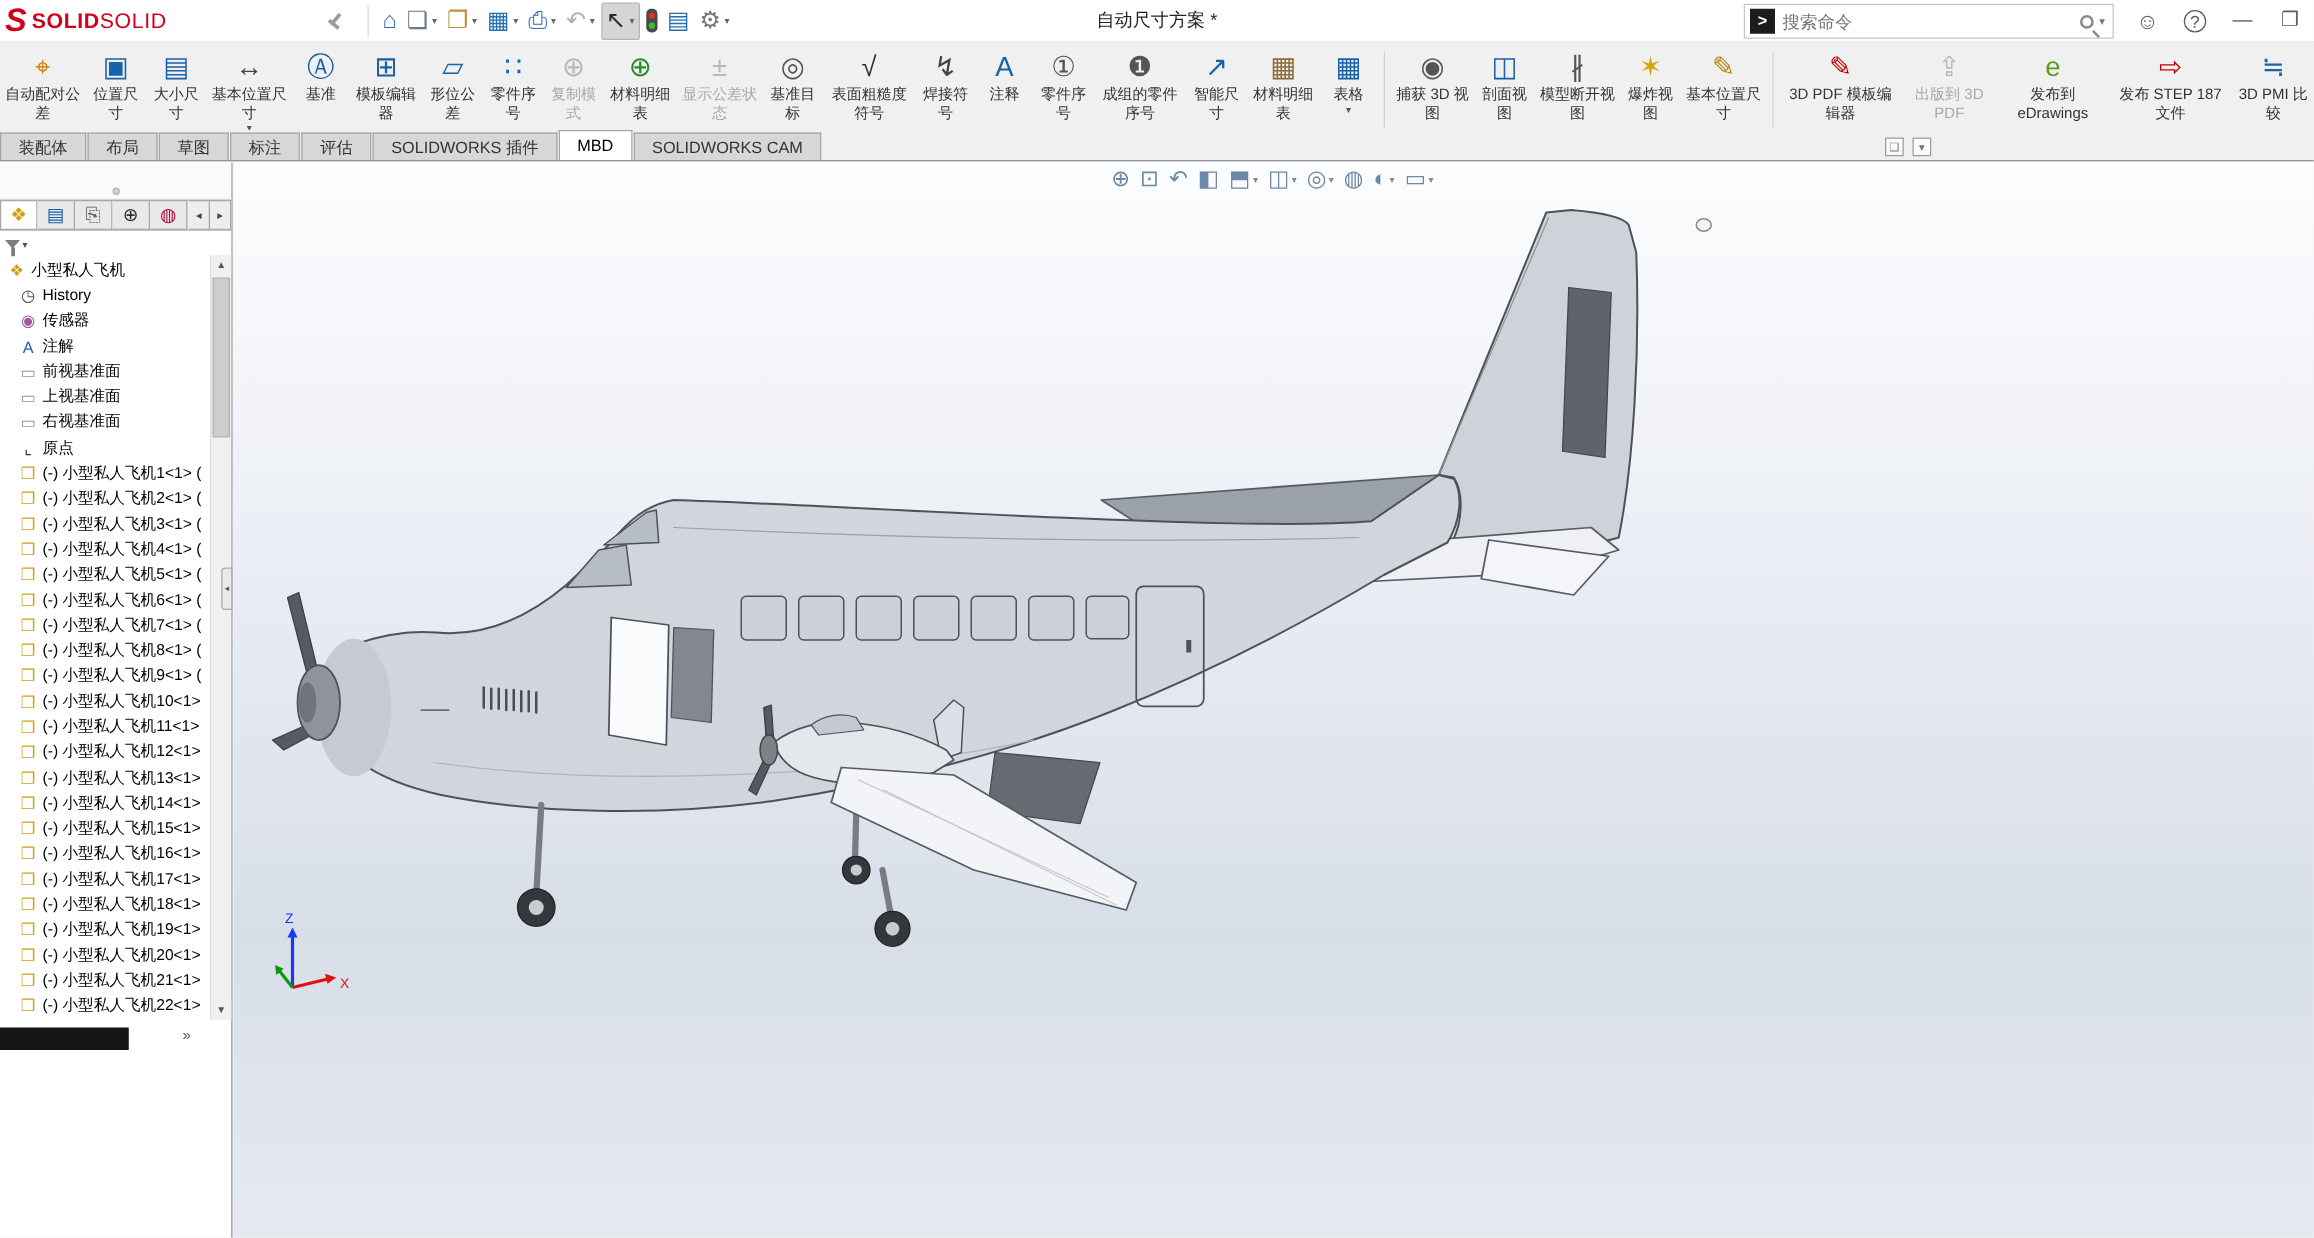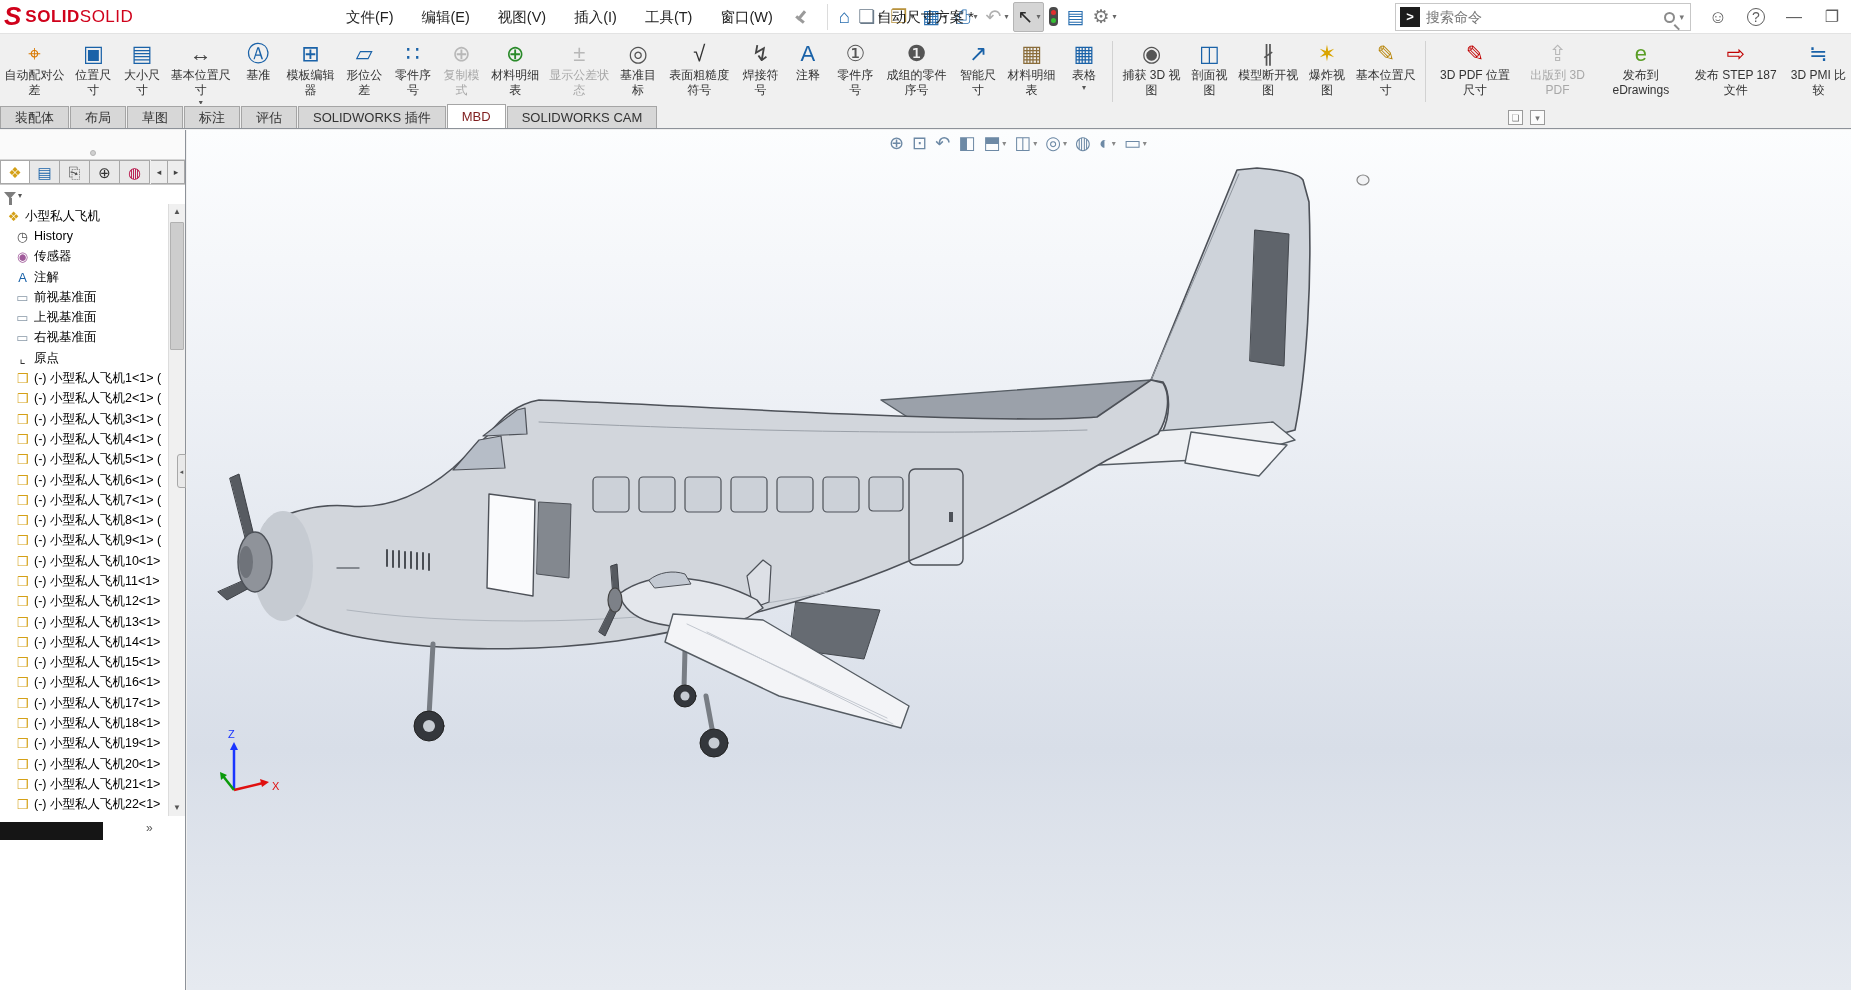--- a/index.html
+++ b/index.html
@@ -60,21 +60,21 @@
   .rbtn.disabled .rglyph { color:#b8b8b8 !important; filter:grayscale(1); }
   .rbtn .rcaret { font-size:8px; color:#555; line-height:8px; margin-top:1px; }
   .rsep { width:1px; align-self:stretch; background:#d2d2d2; margin:2px 5px; }
 
   
   .tabrow { position:absolute; left:0; top:104px; width:1851px; height:25px; background:#f0f0f0;
     border-bottom:1px solid #8d9299; display:flex; align-items:flex-end; }
   .tab { height:22px; line-height:21px; font-size:13px; color:#333; padding:0 14px;
     background:#d7d7d7; border:1px solid #a5a5a5; border-bottom:none; margin-right:1px; cursor:default; }
   .tab:first-child { margin-left:0; }
-  .tab.active { background:#ffffff; color:#7f1d1d; height:24px; line-height:23px; position:relative; z-index:2; }
+  .tab.active { background:#ffffff; color:#000000; height:24px; line-height:23px; position:relative; z-index:2; }
   .tabrow-icons { position:absolute; right:306px; bottom:3px; display:flex; gap:7px; }
   .tri { width:15px; height:15px; border:1px solid #9a9a9a; background:#fbfbfb; color:#777;
     font-size:9px; text-align:center; line-height:14px; }
 
   
   .panel { position:absolute; left:0; top:130px; width:186px; height:860px; background:#ffffff;
     border-right:1px solid #8d9299; }
   .panel-top { height:30px; border-bottom:1px solid #d5d5d5; position:relative; background:#fafafa; }
   .panel-top .dot { position:absolute; left:50%; top:20px; width:6px; height:6px; margin-left:-3px;
     border-radius:50%; background:#d0d0d0; border:1px solid #b5b5b5; }
@@ -119,28 +119,20 @@
   .model-svg { position:absolute; left:0; top:0; }
 </style>
 </head>
 <body>
 
 <div class="titlebar">
   <div class="brand">
     <span class="brand-s">S</span>
     <span class="brand-txt"><b>SOLID</b><span>SOLID</span></span>
   </div>
-  <div class="menus" id="menus">
-      <span class="menu-item">文件(F)</span>
-      <span class="menu-item">编辑(E)</span>
-      <span class="menu-item">视图(V)</span>
-      <span class="menu-item">插入(I)</span>
-      <span class="menu-item">工具(T)</span>
-      <span class="menu-item">窗口(W)</span>
-    </div>
   <span class="pin-icon"></span>
   <span class="qa-sep"></span>
   <div class="qa-bar" id="qa-bar">
       <div class="qa-btn">
         <span class="g" style="color: rgb(42, 111, 176);">⌂</span>
       </div>
       <div class="qa-btn">
         <span class="g" style="color: rgb(107, 123, 138);">❏</span>
         <span class="caret">▾</span>
       </div>
@@ -293,21 +285,21 @@
       <span class="rglyph" style="color: rgb(217, 164, 0);">✶</span>
       <span class="rlabel">爆炸视图</span>
     </div>
     <div class="rbtn">
       <span class="rglyph" style="color: rgb(184, 134, 11);">✎</span>
       <span class="rlabel">基本位置尺寸</span>
     </div>
     <div class="rsep"></div>
     <div class="rbtn wide">
       <span class="rglyph" style="color: rgb(192, 0, 0);">✎</span>
-      <span class="rlabel">3D PDF 位置尺寸</span>
+      <span class="rlabel">3D PDF 模板编辑器</span>
     </div>
     <div class="rbtn disabled wide">
       <span class="rglyph" style="color: rgb(176, 176, 176);">⇪</span>
       <span class="rlabel">出版到 3D PDF</span>
     </div>
     <div class="rbtn wide">
       <span class="rglyph" style="color: rgb(90, 158, 38);">e</span>
       <span class="rlabel">发布到 eDrawings</span>
     </div>
     <div class="rbtn wide">

